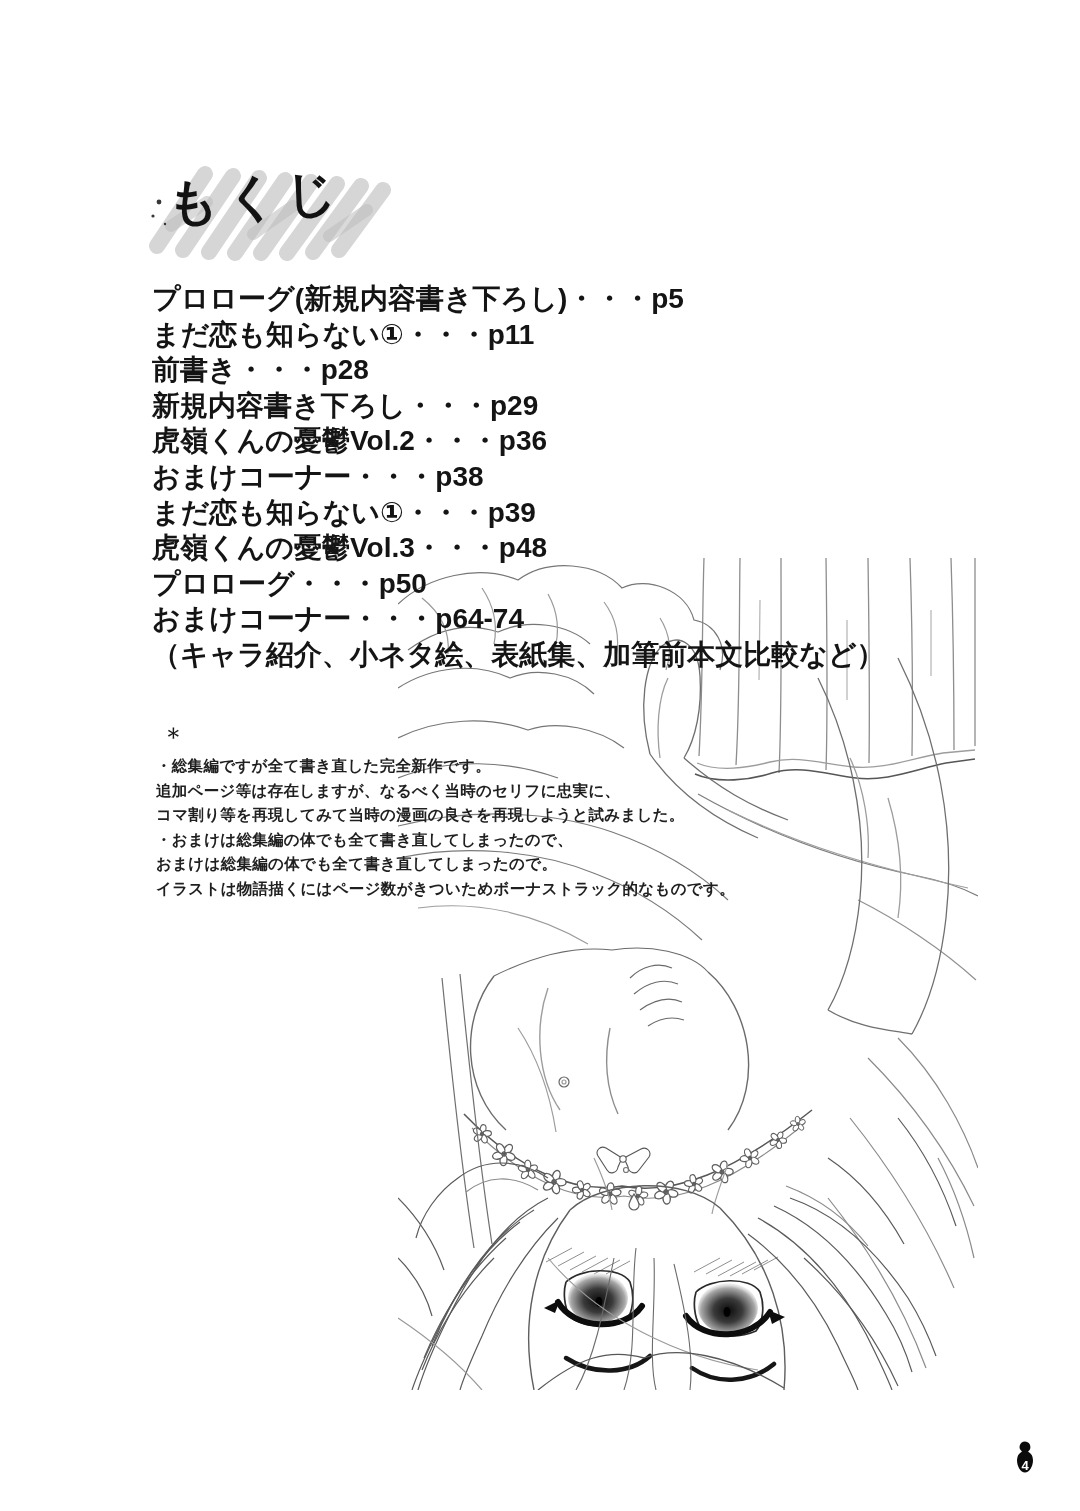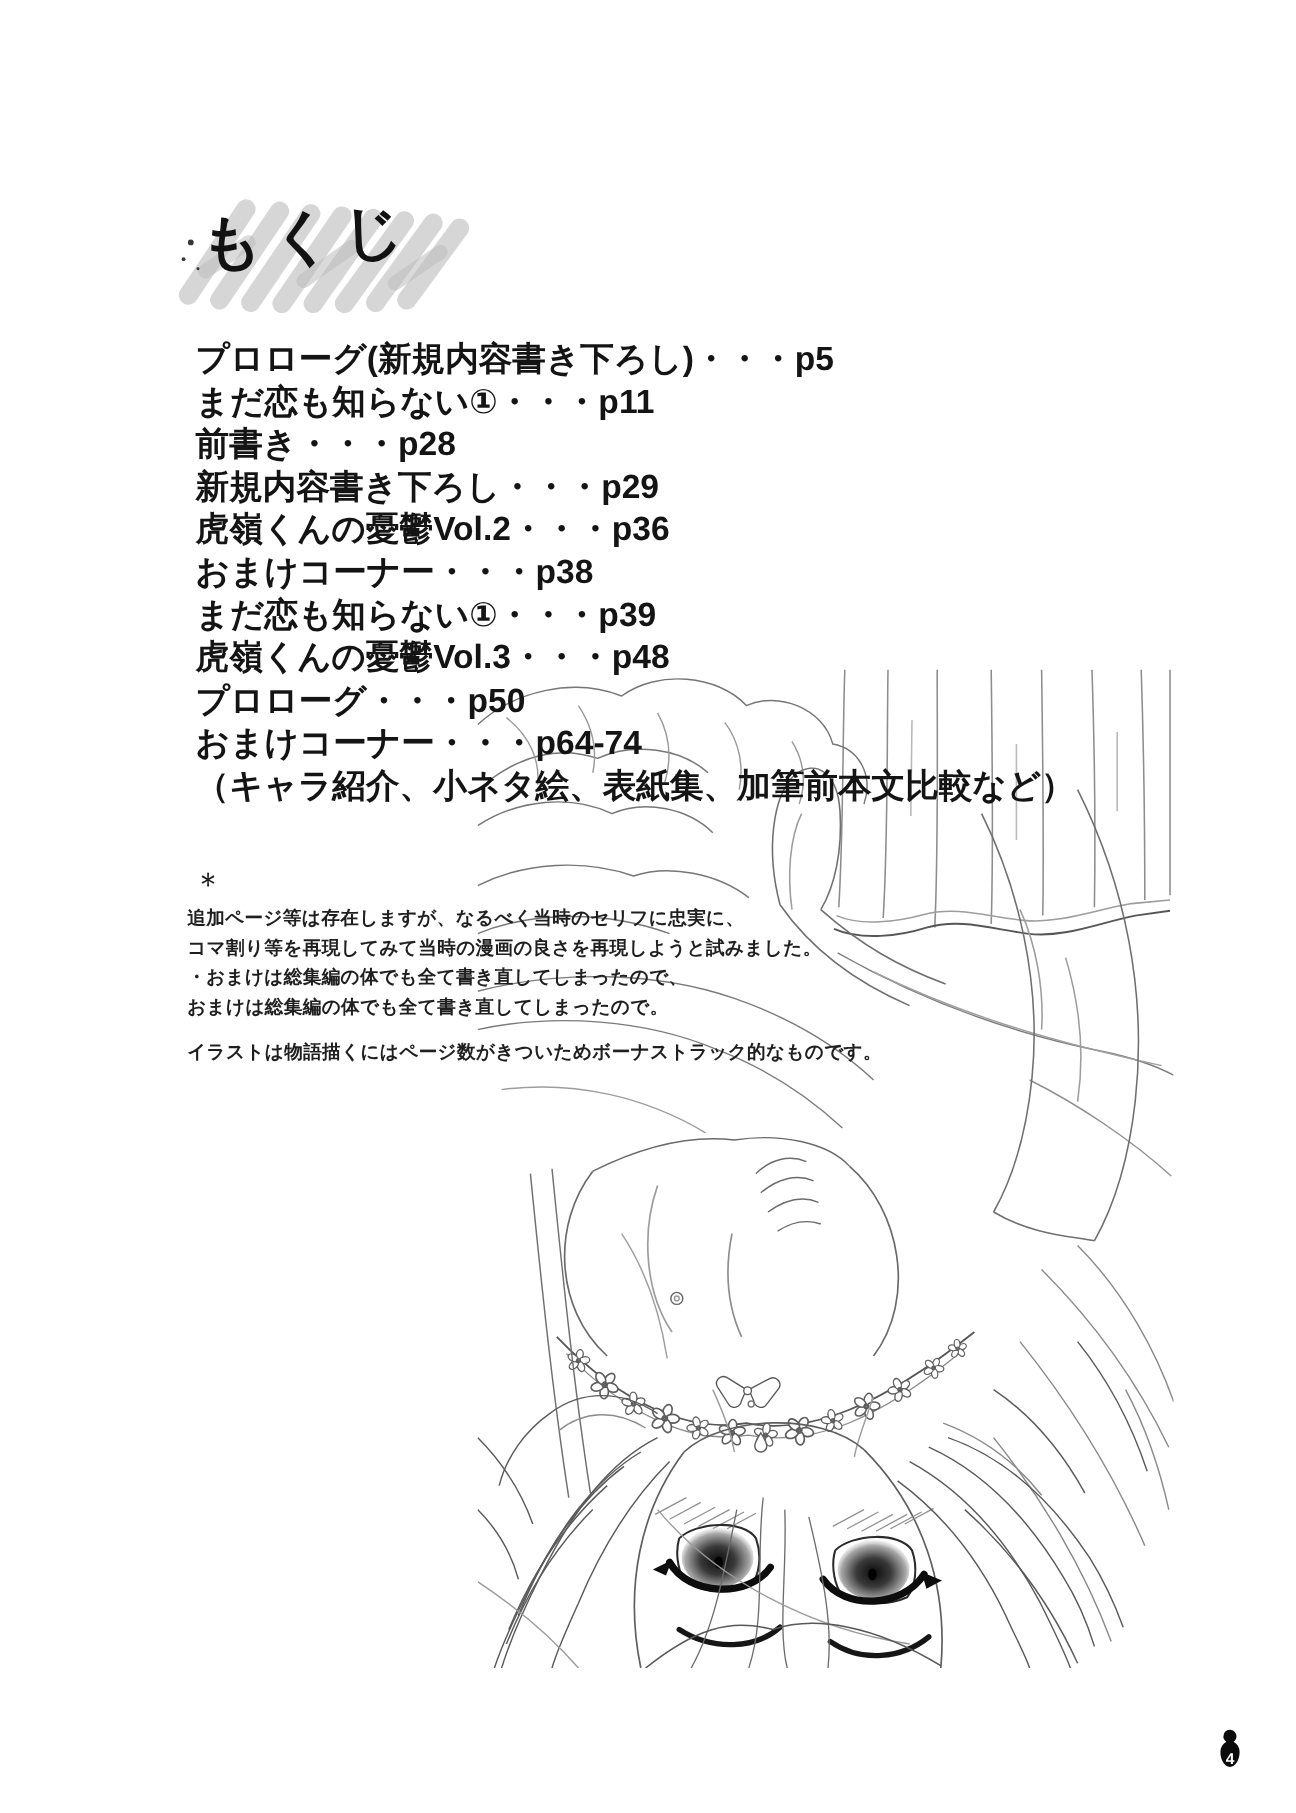--- a/index.html
+++ b/index.html
@@ -18,29 +18,29 @@
   .title-text{
     position:absolute;left:24px;top:16px;
     font-family:"DejaVu Serif","Liberation Serif",serif;
     font-weight:700;font-size:50px;line-height:1;
     letter-spacing:8px;color:#121212;
     transform:rotate(-4deg);
     white-space:nowrap;
   }
   
   .toc{
-    position:absolute;left:163px;top:281px;z-index:3;
+    position:absolute;left:152px;top:281px;z-index:3;
     font-size:28px;font-weight:700;line-height:35.6px;
     letter-spacing:0px;color:#141414;white-space:nowrap;
   }
   
   .notes{position:absolute;left:156px;top:722px;z-index:3;white-space:nowrap;}
   .notes .asterisk{font-size:27px;line-height:30px;font-weight:400;margin-left:4px;margin-bottom:2px;color:#1a1a1a;}
   .notes .note-line{font-size:15.5px;line-height:24.6px;font-weight:700;letter-spacing:0.3px;color:#1f1f1f;}
-  .notes .note-line.gap{margin-top:14px;}
+  .notes .note-line.gap{margin-top:0;}
   
   .illustration{position:absolute;left:398px;top:558px;z-index:1;}
   
   .page-marker{position:absolute;left:1012px;top:1440px;width:26px;height:34px;z-index:4;}
   .page-marker .num{
     position:absolute;left:0;right:0;bottom:2px;text-align:center;
     color:#ffffff;font-size:13px;font-weight:700;line-height:13px;
     font-family:"Liberation Sans","DejaVu Sans",sans-serif;
   }
 </style>
@@ -84,20 +84,21 @@
     <div class="toc-line">おまけコーナー・・・p38</div>
     <div class="toc-line">まだ恋も知らない①・・・p39</div>
     <div class="toc-line">虎嶺くんの憂鬱Vol.3・・・p48</div>
     <div class="toc-line">プロローグ・・・p50</div>
     <div class="toc-line">おまけコーナー・・・p64-74</div>
     <div class="toc-line">（キャラ紹介、小ネタ絵、表紙集、加筆前本文比較など）</div>
   </div>
 
   <div class="notes">
     <div class="asterisk">＊</div>
+    <div class="note-line">・総集編ですが全て書き直した完全新作です。</div>
     <div class="note-line">追加ページ等は存在しますが、なるべく当時のセリフに忠実に、</div>
     <div class="note-line">コマ割り等を再現してみて当時の漫画の良さを再現しようと試みました。</div>
     <div class="note-line">・おまけは総集編の体でも全て書き直してしまったので、</div>
     <div class="note-line">おまけは総集編の体でも全て書き直してしまったので。</div>
     <div class="note-line gap">イラストは物語描くにはページ数がきついためボーナストラック的なものです。</div>
   </div>
 
   <svg class="illustration" width="580" height="832" viewBox="0 0 580 832">
     <defs>
       <radialGradient id="eyeG" cx="50%" cy="55%" r="60%">

